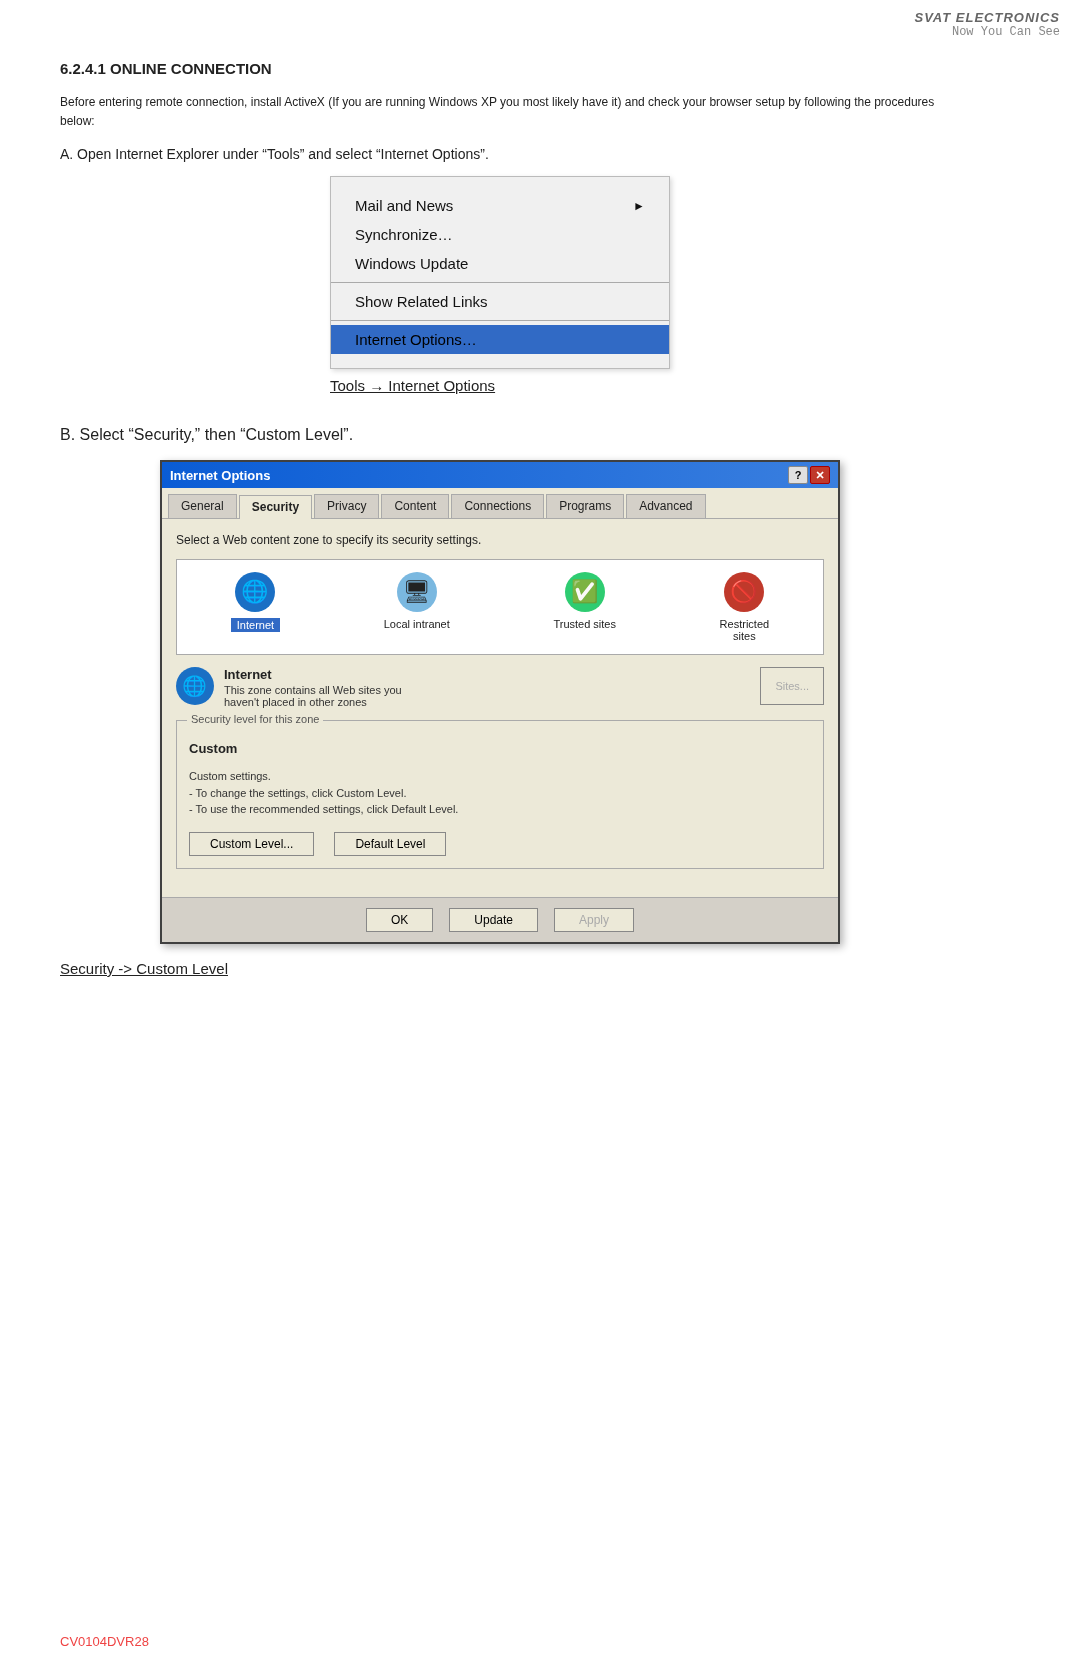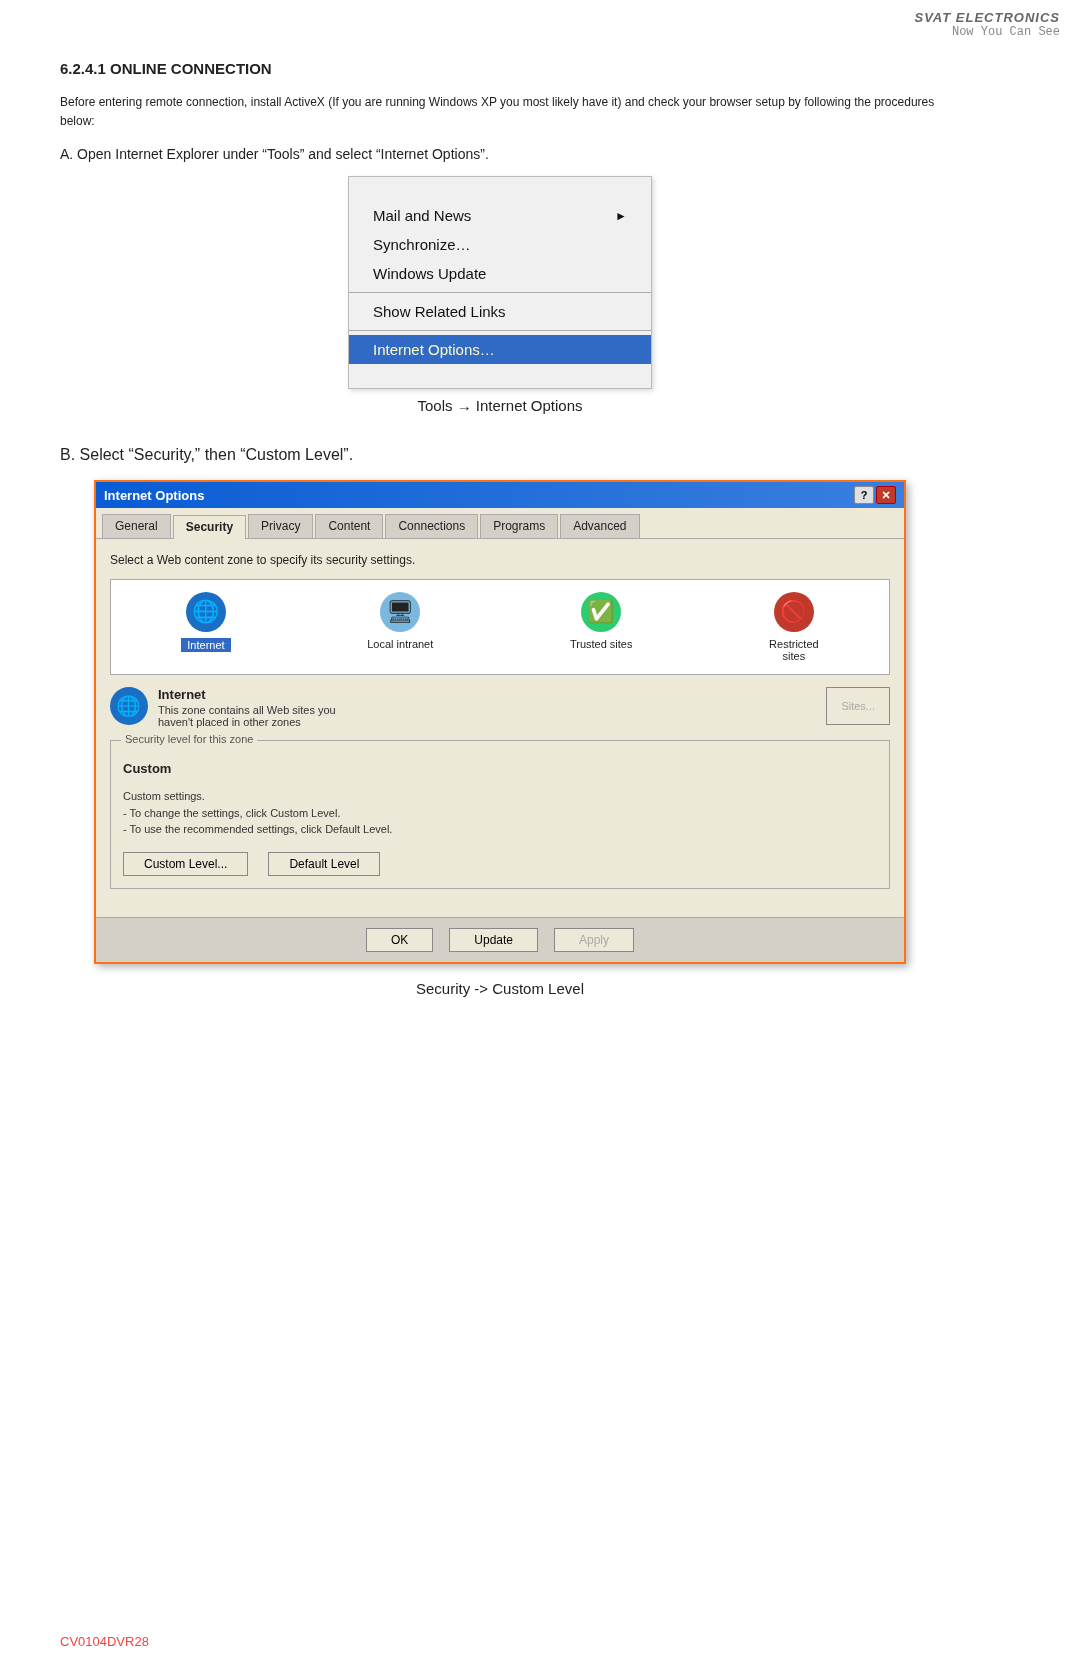--- a/index.html
+++ b/index.html
@@ -62,67 +62,68 @@
 
     
     .context-menu-wrapper {
       display: flex;
       justify-content: center;
       margin-bottom: 32px;
     }
     .context-menu-outer {
       border: 1px solid #bbb;
       background: #f0f0f0;
-      padding: 24px 0;
-      width: 304px;
+      padding: 14px 0;
+      width: 340px;
       box-shadow: 2px 2px 5px rgba(0,0,0,0.15);
     }
     .menu-item {
       padding: 6px 24px;
       font-size: 15px;
       color: #111;
       display: flex;
       align-items: center;
       justify-content: space-between;
     }
     .menu-item.highlighted {
       background: #316ac5;
-      color: #fef9c3;
+      color: #000000;
     }
     .menu-divider {
       border: none;
       border-top: 1px solid #aaa;
       margin: 4px 0;
     }
     .menu-arrow {
       font-size: 12px;
     }
     .caption-text {
-      text-align: center;
+      text-align: left;
       font-size: 15px;
       margin-top: 8px;
       color: #222;
+      text-decoration: underline;
     }
 
     
     .step-b {
       font-size: 16px;
       margin-bottom: 16px;
       color: #222;
     }
 
     
     .dialog-wrapper {
       display: flex;
       justify-content: center;
       margin-bottom: 16px;
     }
     .dialog {
-      width: 812px;
-      border: 2px solid #f97316;
+      width: 680px;
+      border: 2px solid #404040;
       background: #ece9d8;
       box-shadow: 3px 3px 8px rgba(0,0,0,0.3);
     }
     .dialog-titlebar {
       background: linear-gradient(to right, #0a5cd5, #3a7fdf);
       color: #fff;
       padding: 4px 8px;
       display: flex;
       align-items: center;
       justify-content: space-between;

